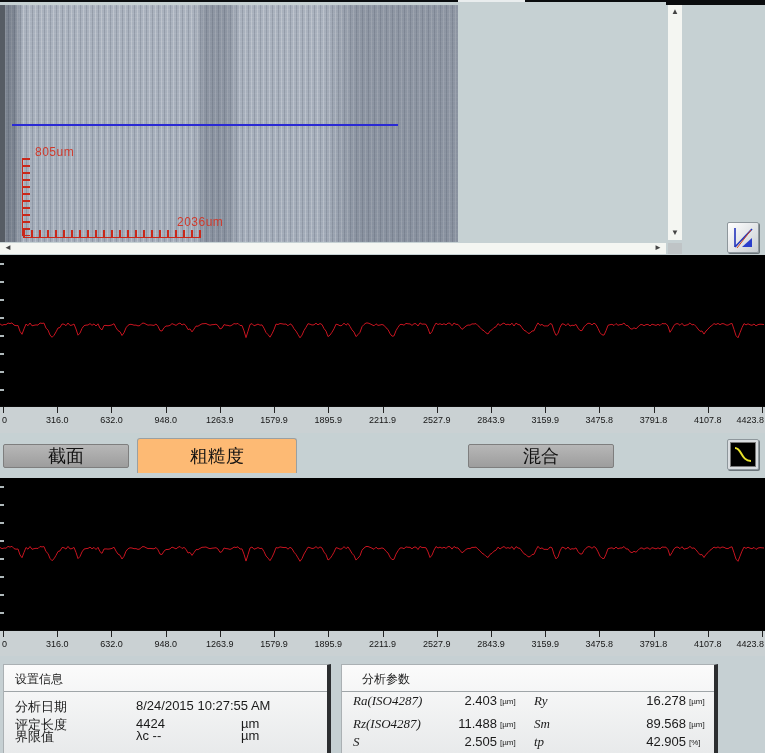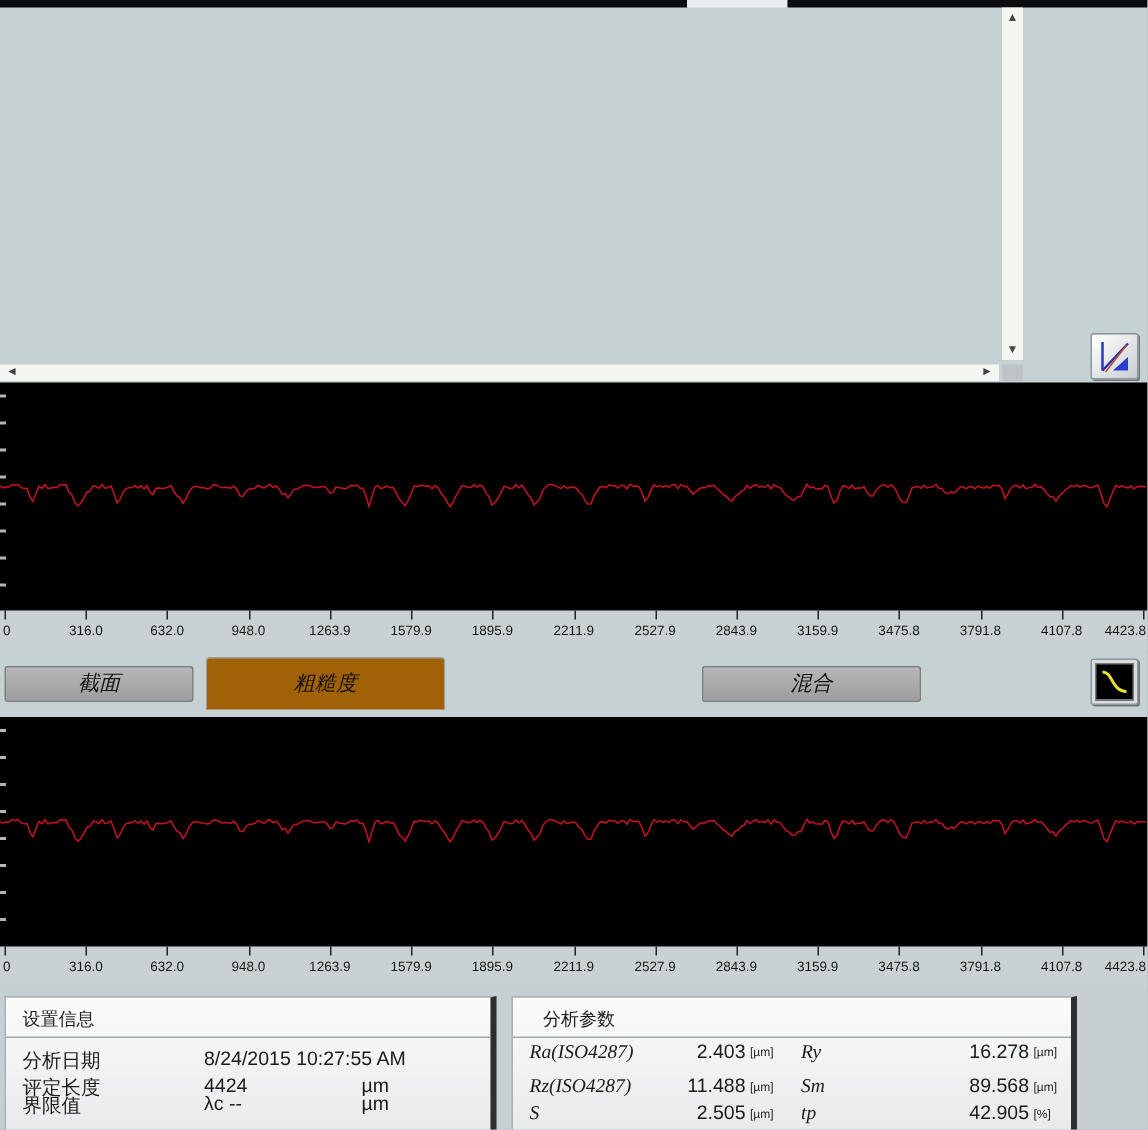--- a/index.html
+++ b/index.html
@@ -64,22 +64,22 @@
   #axis1{top:406px;}
   #axis2{top:630px;}
   .xtick{position:absolute;top:0;width:1px;height:6px;background:#222;}
   .xlabel{position:absolute;top:8px;font-size:9px;color:#161616;white-space:nowrap;}
 
   
   #tabrow{position:absolute;left:0;top:437px;width:765px;height:36px;}
   .tab{position:absolute;top:7px;height:24px;background:linear-gradient(180deg,#b7b7b7,#9d9d9d);
     border:1px solid #7e7e7e;border-radius:2px;box-sizing:border-box;
     display:flex;align-items:center;justify-content:center;
-    font-size:14px;color:#111;cursor:pointer;font-style:italic;}
-  .tab.active{top:1px;height:35px;background:#a16207;border:1px solid #9aa0a2;border-bottom:none;
+    font-size:18px;color:#111;cursor:pointer;}
+  .tab.active{top:1px;height:35px;background:#fdba74;border:1px solid #9aa0a2;border-bottom:none;
     border-radius:3px 3px 0 0;}
 
   
   #bottom-bg{position:absolute;left:0;top:656px;width:765px;height:97px;background:#c6d0d3;}
   .panel{position:absolute;top:664px;background:linear-gradient(180deg,#fbfbfb,#e7e9ea);
     border:1px solid #aab0b3;border-right:4px solid #2c2e30;box-sizing:border-box;height:95px;overflow:hidden;}
   #settings-panel{left:3px;width:328px;}
   #analysis-panel{left:341px;width:377px;}
   .panel-title{position:absolute;left:11px;top:6px;font-size:12px;color:#1c1c1c;}
   #analysis-panel .panel-title{left:20px;}
@@ -96,20 +96,29 @@
 </style>
 </head>
 <body>
 
 <div id="stage">
 
   <div class="top-strip a"></div>
   <div class="top-strip gap"></div>
   <div class="top-strip b"></div>
 
+  <div id="img-viewport">
+    <div id="micro-img">
+      <div id="blue-line"></div>
+      <div id="v-ruler-label" class="ruler-label">805um</div>
+      <div id="v-ruler"></div>
+      <div id="h-ruler-label" class="ruler-label">2036um</div>
+      <div id="h-ruler"></div>
+    </div>
+  </div>
 
   <div id="vscroll" class="sb">
     <div class="sb-arrow up">▲</div>
     <div class="sb-arrow down">▼</div>
   </div>
   <div id="hscroll" class="sb">
     <div class="sb-arrow left">◄</div>
     <div class="sb-arrow right">►</div>
   </div>
   <div id="sb-corner"></div>

